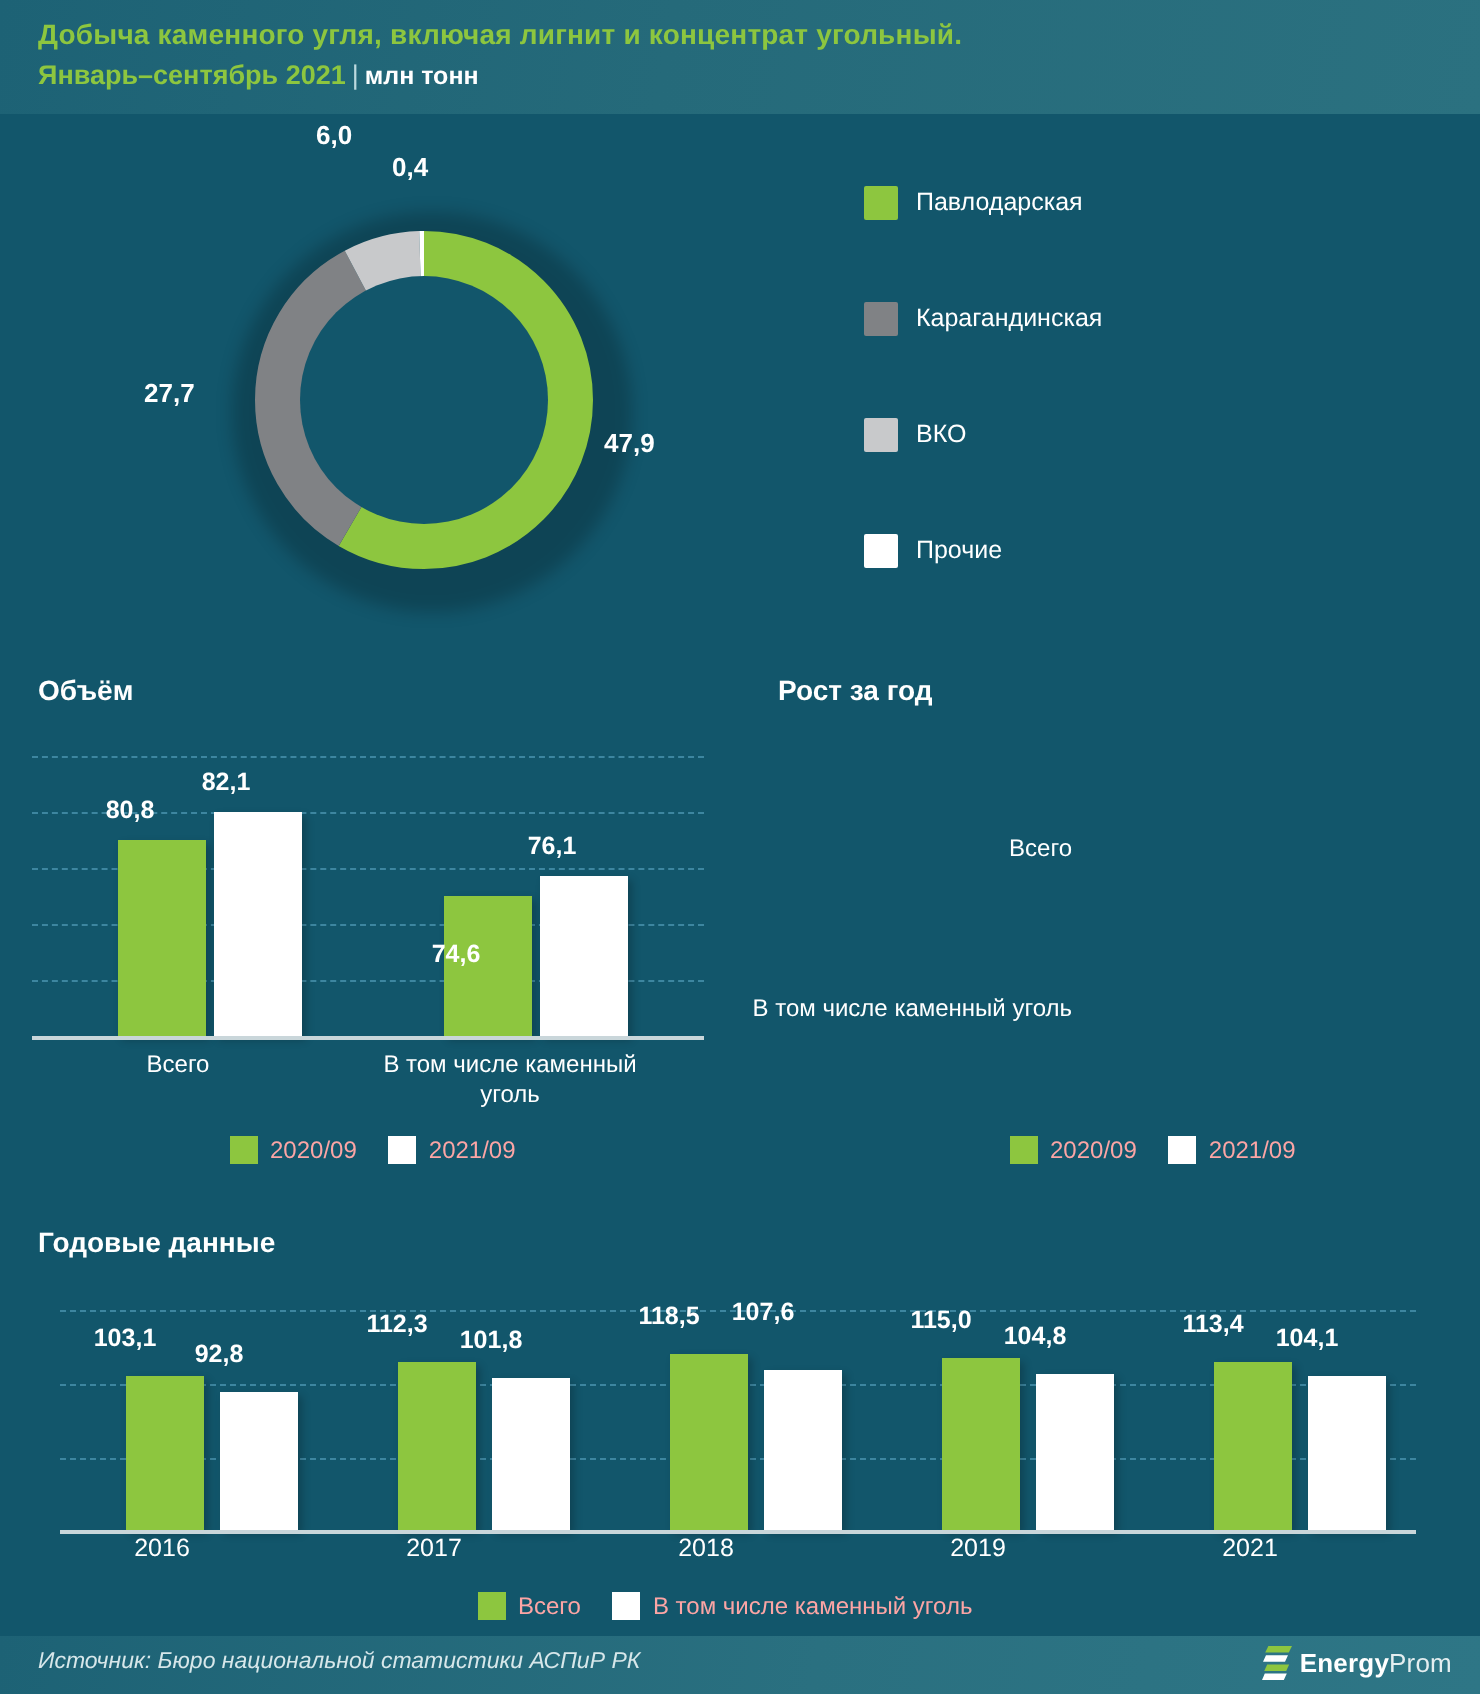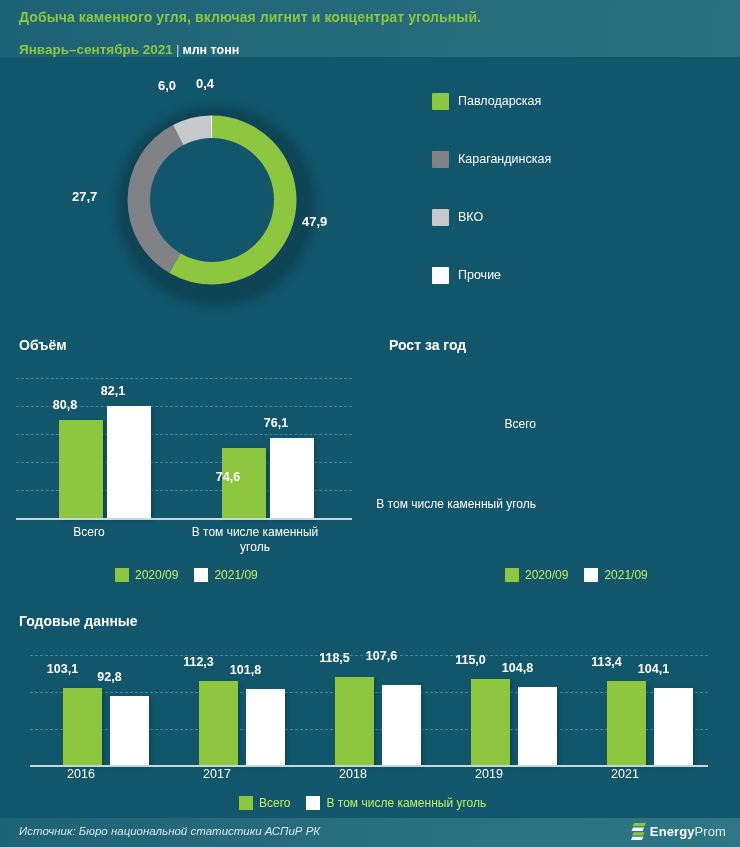--- a/index.html
+++ b/index.html
@@ -17,40 +17,40 @@
     position:absolute;left:0;top:0;width:740px;height:57px;
     background:linear-gradient(100deg,#1d6275 0%,#256a7a 45%,#2b7180 100%);
   }
   .header .t1{
     position:absolute;left:19px;top:9px;
     font-size:14px;font-weight:bold;color:#8dc63f;letter-spacing:.1px;
     white-space:nowrap;
   }
   .header .t2{
     position:absolute;left:19px;top:30px;
-    font-size:13.5px;font-weight:bold;color:#8dc63f;white-space:nowrap;margin-top:12px;
+    font-size:13.5px;font-weight:bold;color:#8dc63f;white-space:nowrap;
   }
   .header .t2 .sep{color:#bcd9df;font-weight:normal;padding:0 3px;}
   .header .t2 .unit{color:#ffffff;font-size:12.5px;font-weight:bold;}
 
   
   .donut-wrap{position:absolute;left:112px;top:100px;width:200px;height:200px;}
   .donut-shadow{
     position:absolute;left:4px;top:6px;width:200px;height:200px;border-radius:50%;
     background:rgba(0,0,0,.20);filter:blur(4px);
   }
   .donut{position:absolute;left:0;top:0;width:200px;height:200px;}
   .donut-hole{
     position:absolute;left:38px;top:38px;width:124px;height:124px;
     border-radius:50%;background:#12566b;
   }
   .dlabel{position:absolute;font-size:13px;font-weight:bold;color:#fff;white-space:nowrap;}
   .dl-green{left:302px;top:214px;}
   .dl-gray{left:72px;top:189px;}
-  .dl-lgray{left:158px;top:78px;text-align:center;}
+  .dl-lgray{left:158px;top:60px;text-align:center;}
   .dl-white{left:196px;top:76px;}
 
   
   .rlegend{position:absolute;left:432px;top:93px;width:290px;}
   .rlegend .row{position:relative;height:58px;}
   .rlegend .sw{
     position:absolute;left:0;top:0;width:17px;height:17px;border-radius:1px;
   }
   .rlegend .lb{
     position:absolute;left:26px;top:0px;font-size:12.5px;color:#ffffff;
@@ -81,21 +81,21 @@
   .hbar.green{background:#8dc63f;justify-content:flex-end;}
   .hbar.white{background:#ffffff;justify-content:flex-start;}
   .hbar span{font-size:12.5px;font-weight:bold;color:#1a1a1a;padding:0 12px;}
   .glab{position:absolute;font-size:12px;color:#ffffff;text-align:right;white-space:nowrap;}
 
   
   .slegend{position:absolute;display:flex;align-items:center;gap:6px;font-size:12px;}
   .slegend .sw{width:14px;height:14px;display:inline-block;}
   .slegend .sw.g{background:#8dc63f;}
   .slegend .sw.w{background:#ffffff;}
-  .slegend .lb{color:#bef264;margin-right:10px;}
+  .slegend .lb{color:#fca5a5;margin-right:10px;}
 
   
   .ann{position:absolute;left:30px;top:655px;width:678px;height:110px;}
   .ann .grid{position:absolute;left:0;right:0;height:0;border-top:1px dashed #3d86a0;}
   .ann .axis{position:absolute;left:0;top:110px;width:678px;height:2px;background:#c9d6da;}
   .yr{position:absolute;font-size:12.5px;color:#ffffff;text-align:center;}
 
   
   .footer{
     position:absolute;left:0;top:818px;width:740px;height:29px;

